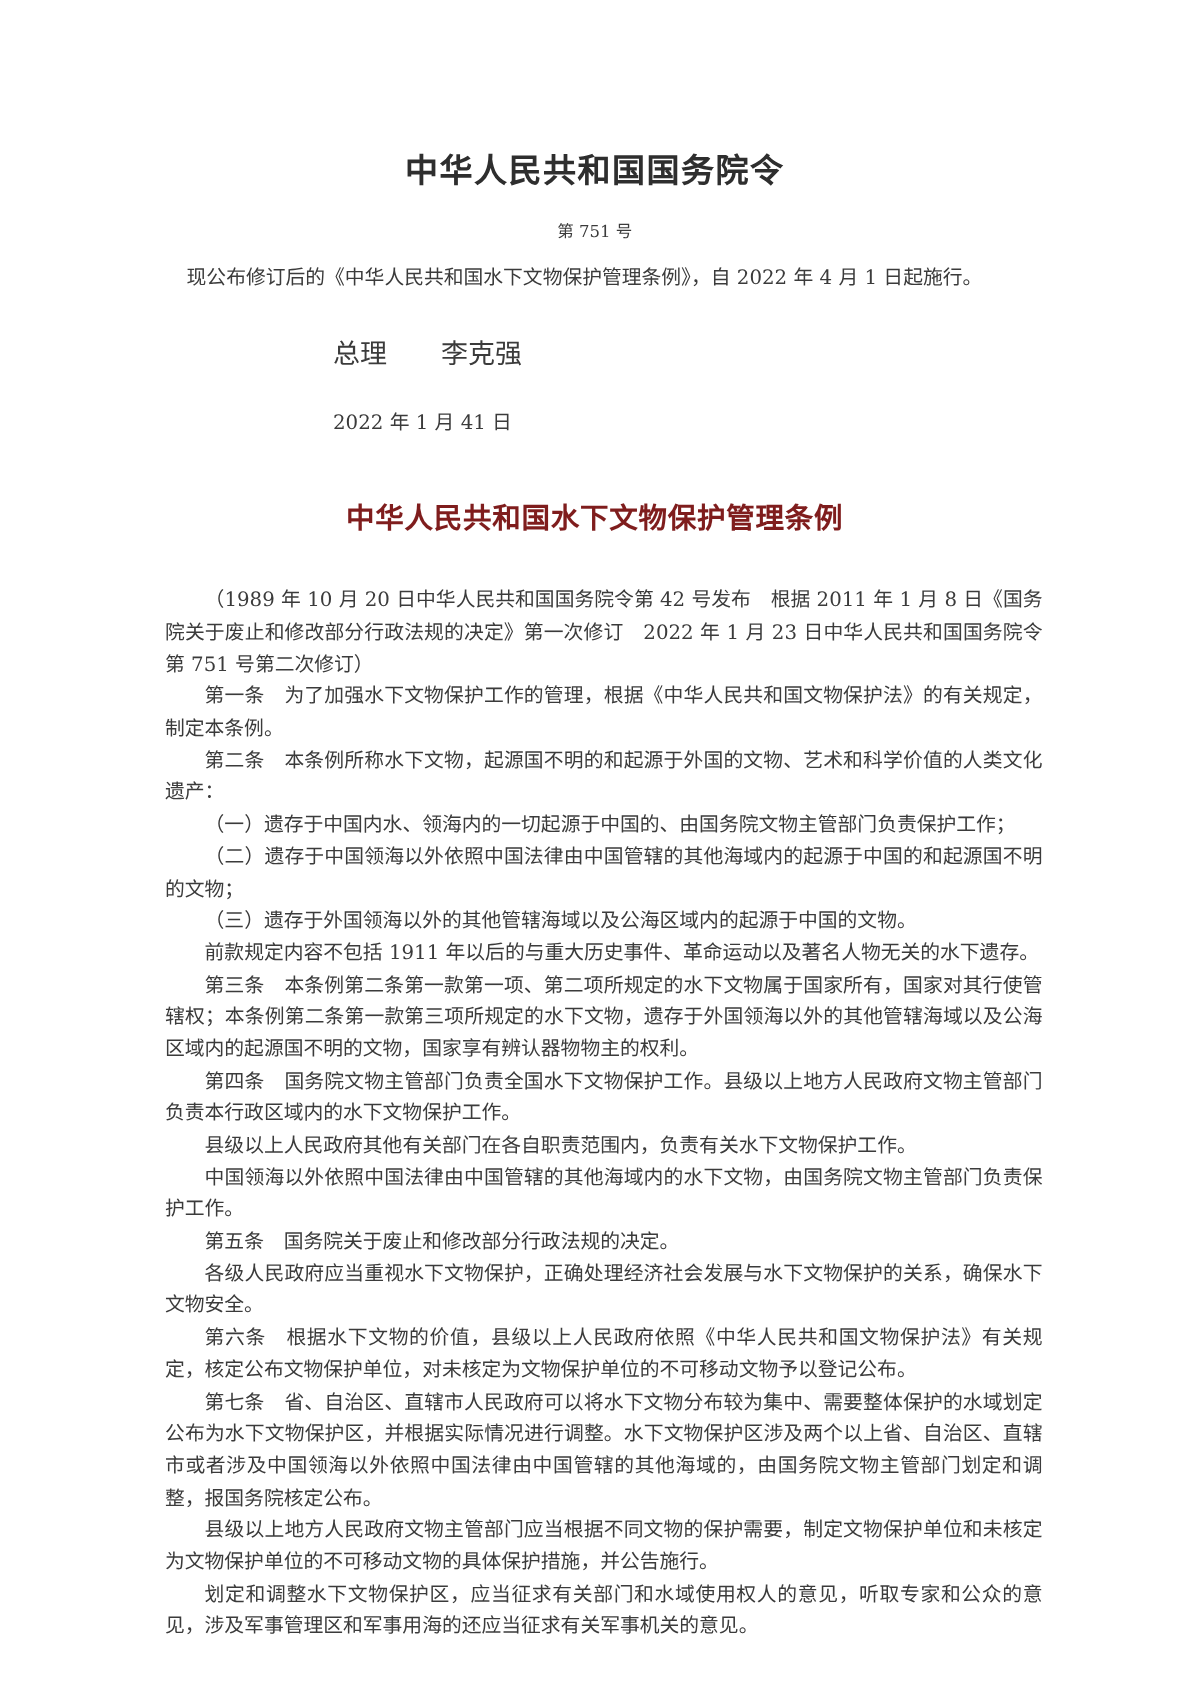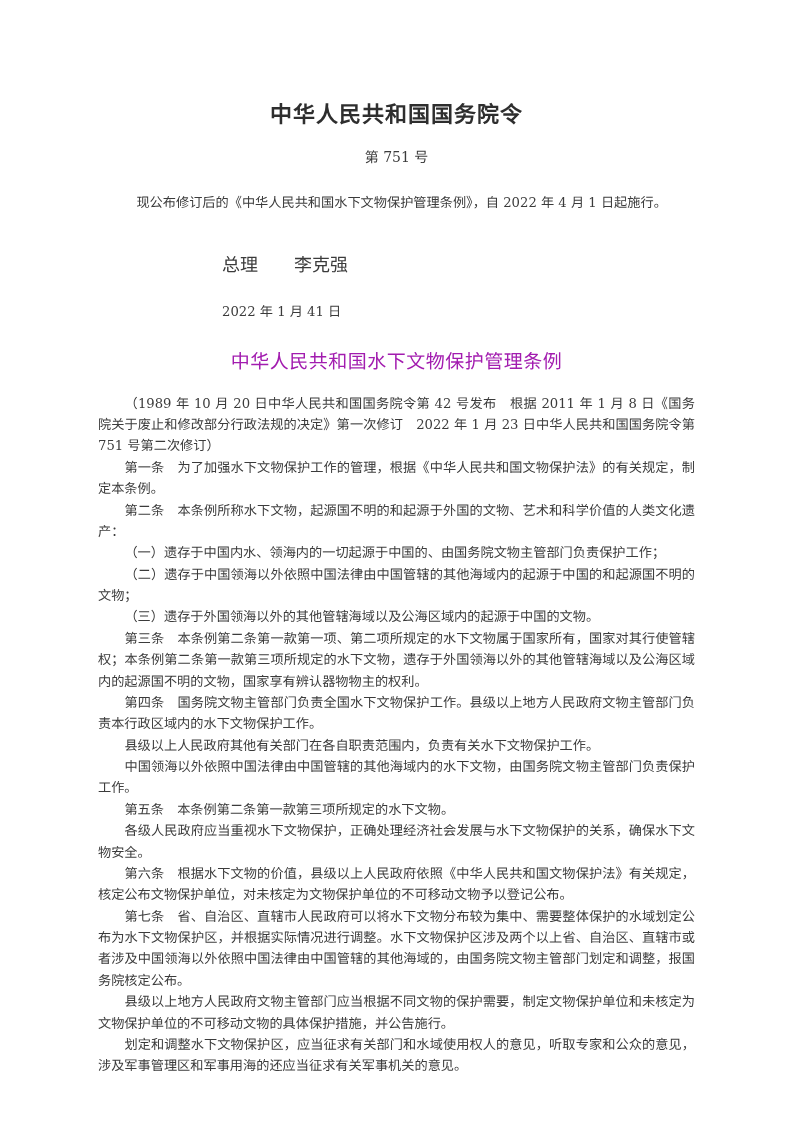--- a/index.html
+++ b/index.html
@@ -40,27 +40,27 @@
     font-weight: bold;
     letter-spacing: 1px;
     color: #2e2e2e;
     line-height: 1.35;
   }
 
   .decree-number {
     margin: 0;
     padding-top: 17px;
     text-align: center;
-    font-size: 14px;
+    font-size: 11px;
     line-height: 1.5;
     color: #3b3b3b;
   }
 
   .decree-statement {
-    margin: 12px;
+    margin: 0;
     padding-top: 13px;
     font-size: 13.2px;
     line-height: 1.55;
     text-align: justify;
     text-indent: 2em;
     color: #3b3b3b;
   }
 
   .signature {
     margin: 0;
@@ -76,33 +76,34 @@
     margin: 0;
     padding-top: 21px;
     padding-left: 124px;
     font-size: 13.2px;
     line-height: 1.6;
     color: #3b3b3b;
   }
 
   
   .reg-title {
-    margin: 4px;
+    margin: 17px;
     padding-top: 22px;
     text-align: center;
     font-size: 19px;
-    font-weight: normal;
+    font-weight: bold;
     letter-spacing: 0.5px;
-    color: #a21caf;
+    color: #7f1d1d;
     line-height: 1.4;
   }
 
   
   .body-block {
     padding-top: 14px;
+    margin-left: 12px;
   }
 
   p.para {
     margin: 0;
     font-size: 13.2px;
     line-height: 1.62;
     text-align: justify;
     text-justify: inter-ideograph;
     text-indent: 2em;
     color: #3b3b3b;
@@ -132,25 +133,26 @@
     <h2 class="reg-title">中华人民共和国水下文物保护管理条例</h2>
 
     <div class="body-block">
       <p class="para">（1989 年 10 月 20 日中华人民共和国国务院令第 42 号发布　根据 2011 年 1 月 8 日《国务院关于废止和修改部分行政法规的决定》第一次修订　2022 年 1 月 23 日中华人民共和国国务院令第 751 号第二次修订）</p>
       <div id="paragraph-host">
           <p class="para hanging">第一条　为了加强水下文物保护工作的管理，根据《中华人民共和国文物保护法》的有关规定，制定本条例。</p>
           <p class="para hanging">第二条　本条例所称水下文物，起源国不明的和起源于外国的文物、艺术和科学价值的人类文化遗产：</p>
           <p class="para hanging">（一）遗存于中国内水、领海内的一切起源于中国的、由国务院文物主管部门负责保护工作；</p>
           <p class="para hanging">（二）遗存于中国领海以外依照中国法律由中国管辖的其他海域内的起源于中国的和起源国不明的文物；</p>
           <p class="para hanging">（三）遗存于外国领海以外的其他管辖海域以及公海区域内的起源于中国的文物。</p>
+          <p class="para hanging">前款规定内容不包括 1911 年以后的与重大历史事件、革命运动以及著名人物无关的水下遗存。</p>
           <p class="para hanging">第三条　本条例第二条第一款第一项、第二项所规定的水下文物属于国家所有，国家对其行使管辖权；本条例第二条第一款第三项所规定的水下文物，遗存于外国领海以外的其他管辖海域以及公海区域内的起源国不明的文物，国家享有辨认器物物主的权利。</p>
           <p class="para hanging">第四条　国务院文物主管部门负责全国水下文物保护工作。县级以上地方人民政府文物主管部门负责本行政区域内的水下文物保护工作。</p>
           <p class="para hanging">县级以上人民政府其他有关部门在各自职责范围内，负责有关水下文物保护工作。</p>
           <p class="para hanging">中国领海以外依照中国法律由中国管辖的其他海域内的水下文物，由国务院文物主管部门负责保护工作。</p>
-          <p class="para hanging">第五条　本条例第二条第一款第三项所规定的水下文物。</p>
+          <p class="para hanging">第五条　国务院关于废止和修改部分行政法规的决定。</p>
           <p class="para hanging">各级人民政府应当重视水下文物保护，正确处理经济社会发展与水下文物保护的关系，确保水下文物安全。</p>
           <p class="para hanging">第六条　根据水下文物的价值，县级以上人民政府依照《中华人民共和国文物保护法》有关规定，核定公布文物保护单位，对未核定为文物保护单位的不可移动文物予以登记公布。</p>
           <p class="para hanging">第七条　省、自治区、直辖市人民政府可以将水下文物分布较为集中、需要整体保护的水域划定公布为水下文物保护区，并根据实际情况进行调整。水下文物保护区涉及两个以上省、自治区、直辖市或者涉及中国领海以外依照中国法律由中国管辖的其他海域的，由国务院文物主管部门划定和调整，报国务院核定公布。</p>
           <p class="para hanging">县级以上地方人民政府文物主管部门应当根据不同文物的保护需要，制定文物保护单位和未核定为文物保护单位的不可移动文物的具体保护措施，并公告施行。</p>
           <p class="para hanging">划定和调整水下文物保护区，应当征求有关部门和水域使用权人的意见，听取专家和公众的意见，涉及军事管理区和军事用海的还应当征求有关军事机关的意见。</p>
         </div>
     </div>
 
   </div>
 </div>

